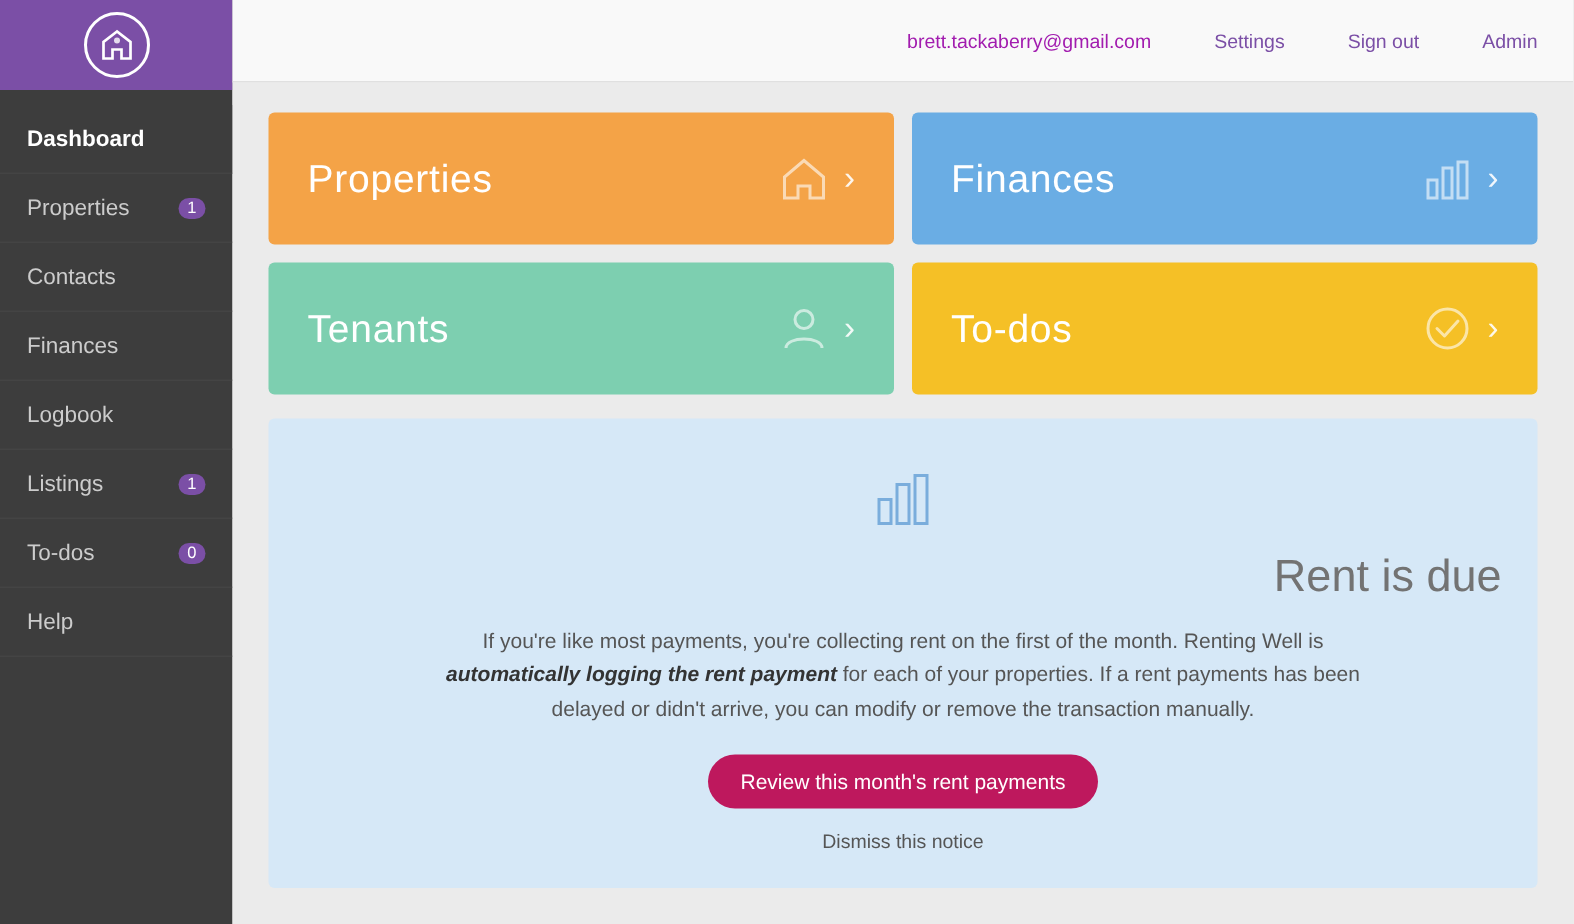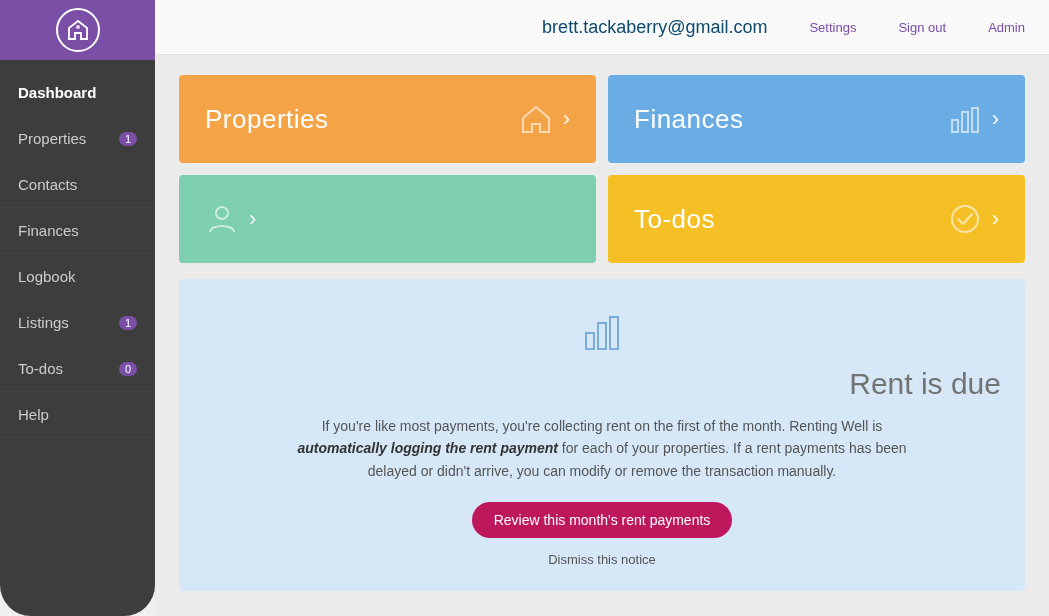--- a/index.html
+++ b/index.html
@@ -8,21 +8,20 @@
     
     .sidebar {
       width: 155px;
       min-width: 155px;
       background: #3d3d3d;
       display: flex;
       flex-direction: column;
       align-items: center;
       padding-top: 0;
       height: 616px;
-      border-radius: 31px;
     }
     .sidebar-logo {
       width: 155px;
       height: 60px;
       background: #7b4fa6;
       display: flex;
       align-items: center;
       justify-content: center;
       margin-bottom: 10px;
     }
@@ -88,22 +87,22 @@
       height: 55px;
       display: flex;
       align-items: center;
       justify-content: flex-end;
       padding: 0 24px;
       gap: 18px;
       border-bottom: 1px solid #e0e0e0;
       min-height: 55px;
     }
     .header-email {
-      color: #0c4a6e;
-      font-size: 18px;
+      color: #a21caf;
+      font-size: 13px;
     }
     .header-link {
       color: #7b4fa6;
       font-size: 13px;
       cursor: pointer;
       text-decoration: none;
       margin-left: 24px;
     }
 
     
@@ -276,20 +275,21 @@
           <svg class="card-icon" width="34" height="34" viewBox="0 0 34 34" fill="none">
             <rect x="4" y="18" width="6" height="12" stroke="white" stroke-width="2" fill="none"></rect>
             <rect x="14" y="10" width="6" height="20" stroke="white" stroke-width="2" fill="none"></rect>
             <rect x="24" y="6" width="6" height="24" stroke="white" stroke-width="2" fill="none"></rect>
           </svg>
           <span class="card-chevron">›</span>
         </div>
       </div>
 
       <div class="card card-tenants">
+        <span class="card-title">Tenants</span>
         <div class="card-icon-area">
           <svg class="card-icon" width="34" height="34" viewBox="0 0 34 34" fill="none">
             <circle cx="17" cy="11" r="6" stroke="white" stroke-width="2" fill="none"></circle>
             <path d="M5 30 C5 22 29 22 29 30" stroke="white" stroke-width="2" fill="none"></path>
           </svg>
           <span class="card-chevron">›</span>
         </div>
       </div>
 
       <div class="card card-todos">

